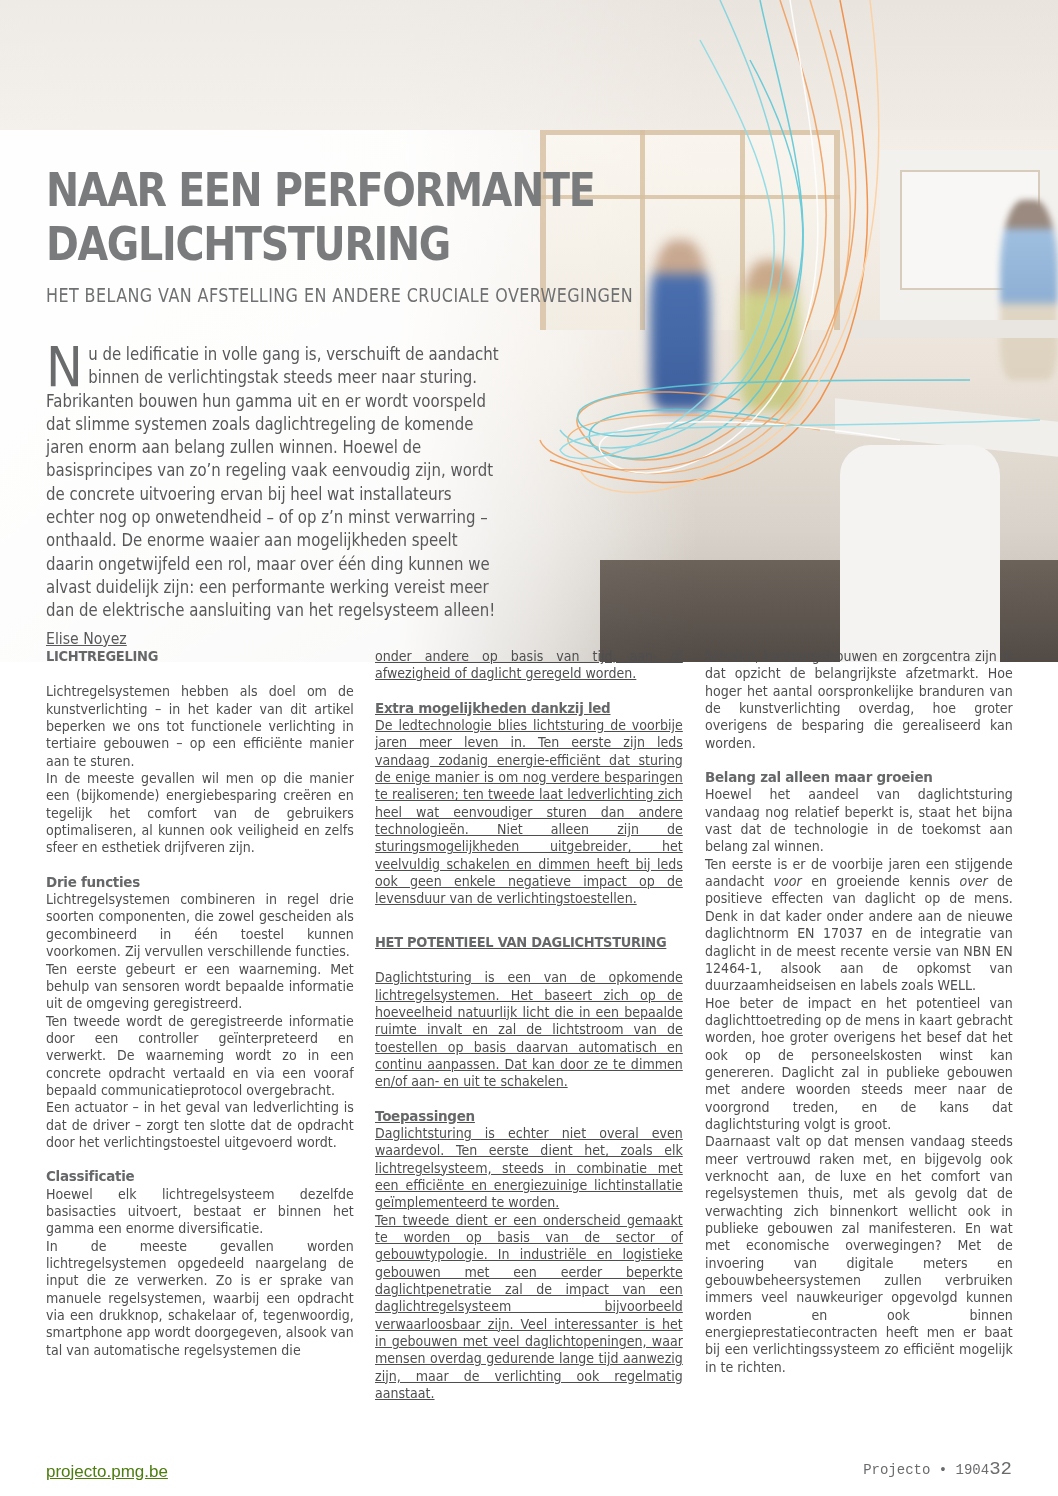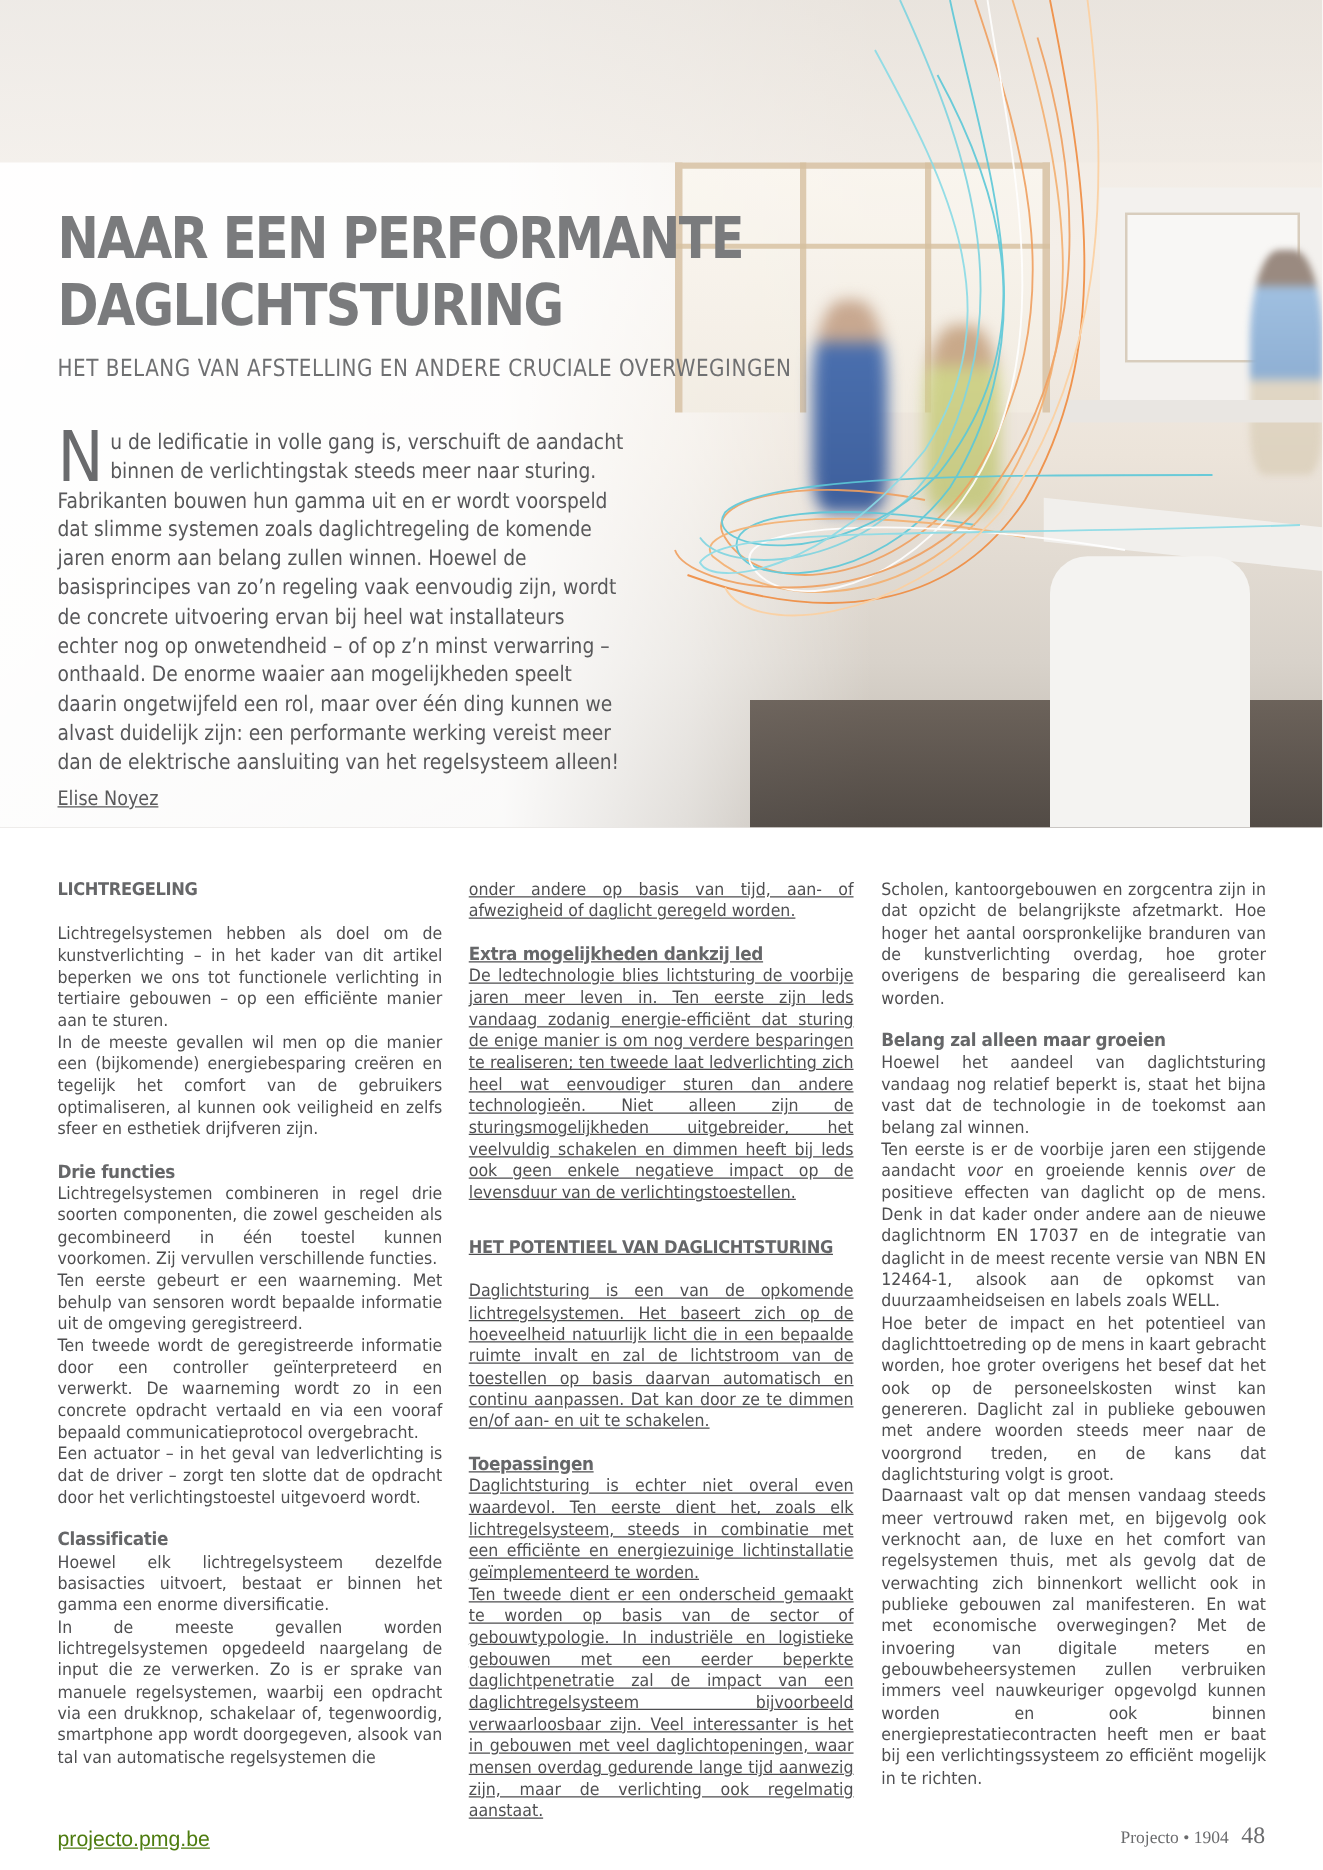--- a/index.html
+++ b/index.html
@@ -49,40 +49,40 @@
     float:left; font-size: 56px; line-height: 44px; margin: 2px 6px 0 0; color:#6a6b6d; font-weight: normal;
   }
   .author {
     position:absolute; left:46px; top:629px;
     font-family: "DejaVu Sans", sans-serif; font-size: 16px; color:#58585a; text-decoration: underline;
     transform: scaleX(0.88); transform-origin: left top;
   }
 
   
   .col {
-    position:absolute; top:704px; width:308px;
+    position:absolute; top:648px; width:308px;
     font-family: "DejaVu Sans", sans-serif; font-size: 13.6px; line-height: 17.35px; color:#4e4e50;
     text-align: justify;
   }
   .col p { margin: 0; }
   .col .inner { transform: scaleX(0.93); transform-origin: left top; width: 331px; }
   .col h2 { font-size: 14px; font-weight: bold; color:#666769; letter-spacing:-0.3px; margin: 0 0 18px 0; text-align:left; }
   .col h3 { font-size: 14.5px; font-weight: bold; color:#666769; letter-spacing:-0.3px; margin: 0; text-align:left; }
   .col .gap { height: 17px; }
   .col1 { left:46px; }
   .col2 { left:375px;text-decoration:underline; }
   .col3 { left:705px; }
 
   .footer-left {
     position:absolute; left:46px; top:1462px;
     font-family: "Liberation Sans", sans-serif; font-size: 17px; color:#4d7c0f; text-decoration: underline;
   }
   .footer-right {
     position:absolute; right:46px; top:1458px;
-    font-family: Liberation Serif, serif; color:#6a6b6d; display:flex; align-items: baseline; gap: 10px;
+    font-family: Liberation Mono, monospace; color:#6a6b6d; display:flex; align-items: baseline; gap: 0;
   }
   .footer-right .mag { font-size: 14px; }
   .footer-right .page { font-size: 19px; }
 </style>
 </head>
 <body>
 
 <div class="hero">
   <div class="ceiling"></div>
   <div class="window"></div>
@@ -168,14 +168,14 @@
     <p>Hoewel het aandeel van daglichtsturing vandaag nog relatief beperkt is, staat het bijna vast dat de technologie in de toekomst aan belang zal winnen.</p>
     <p><span>Ten eerste is er de voorbije jaren een stijgende aandacht </span><em>voor</em><span> en groeiende kennis </span><em>over</em><span> de positieve effecten van daglicht op de mens. Denk in dat kader onder andere aan de nieuwe daglichtnorm EN 17037 en de integratie van daglicht in de meest recente versie van NBN EN 12464-1, alsook aan de opkomst van duurzaamheidseisen en labels zoals WELL.</span></p>
     <p>Hoe beter de impact en het potentieel van daglichttoetreding op de mens in kaart gebracht worden, hoe groter overigens het besef dat het ook op de personeelskosten winst kan genereren. Daglicht zal in publieke gebouwen met andere woorden steeds meer naar de voorgrond treden, en de kans dat daglichtsturing volgt is groot.</p>
     <p>Daarnaast valt op dat mensen vandaag steeds meer vertrouwd raken met, en bijgevolg ook verknocht aan, de luxe en het comfort van regelsystemen thuis, met als gevolg dat de verwachting zich binnenkort wellicht ook in publieke gebouwen zal manifesteren. En wat met economische overwegingen? Met de invoering van digitale meters en gebouwbeheersystemen zullen verbruiken immers veel nauwkeuriger opgevolgd kunnen worden en ook binnen energieprestatiecontracten heeft men er baat bij een verlichtingssysteem zo efficiënt mogelijk in te richten.</p>
   </div>
 </div>
 
 <a class="footer-left">projecto.pmg.be</a>
 <div class="footer-right">
   <span class="mag">Projecto • 1904</span>
-  <span class="page">48</span>
+  <span class="page">32</span>
 </div>
 
 </body></html>

